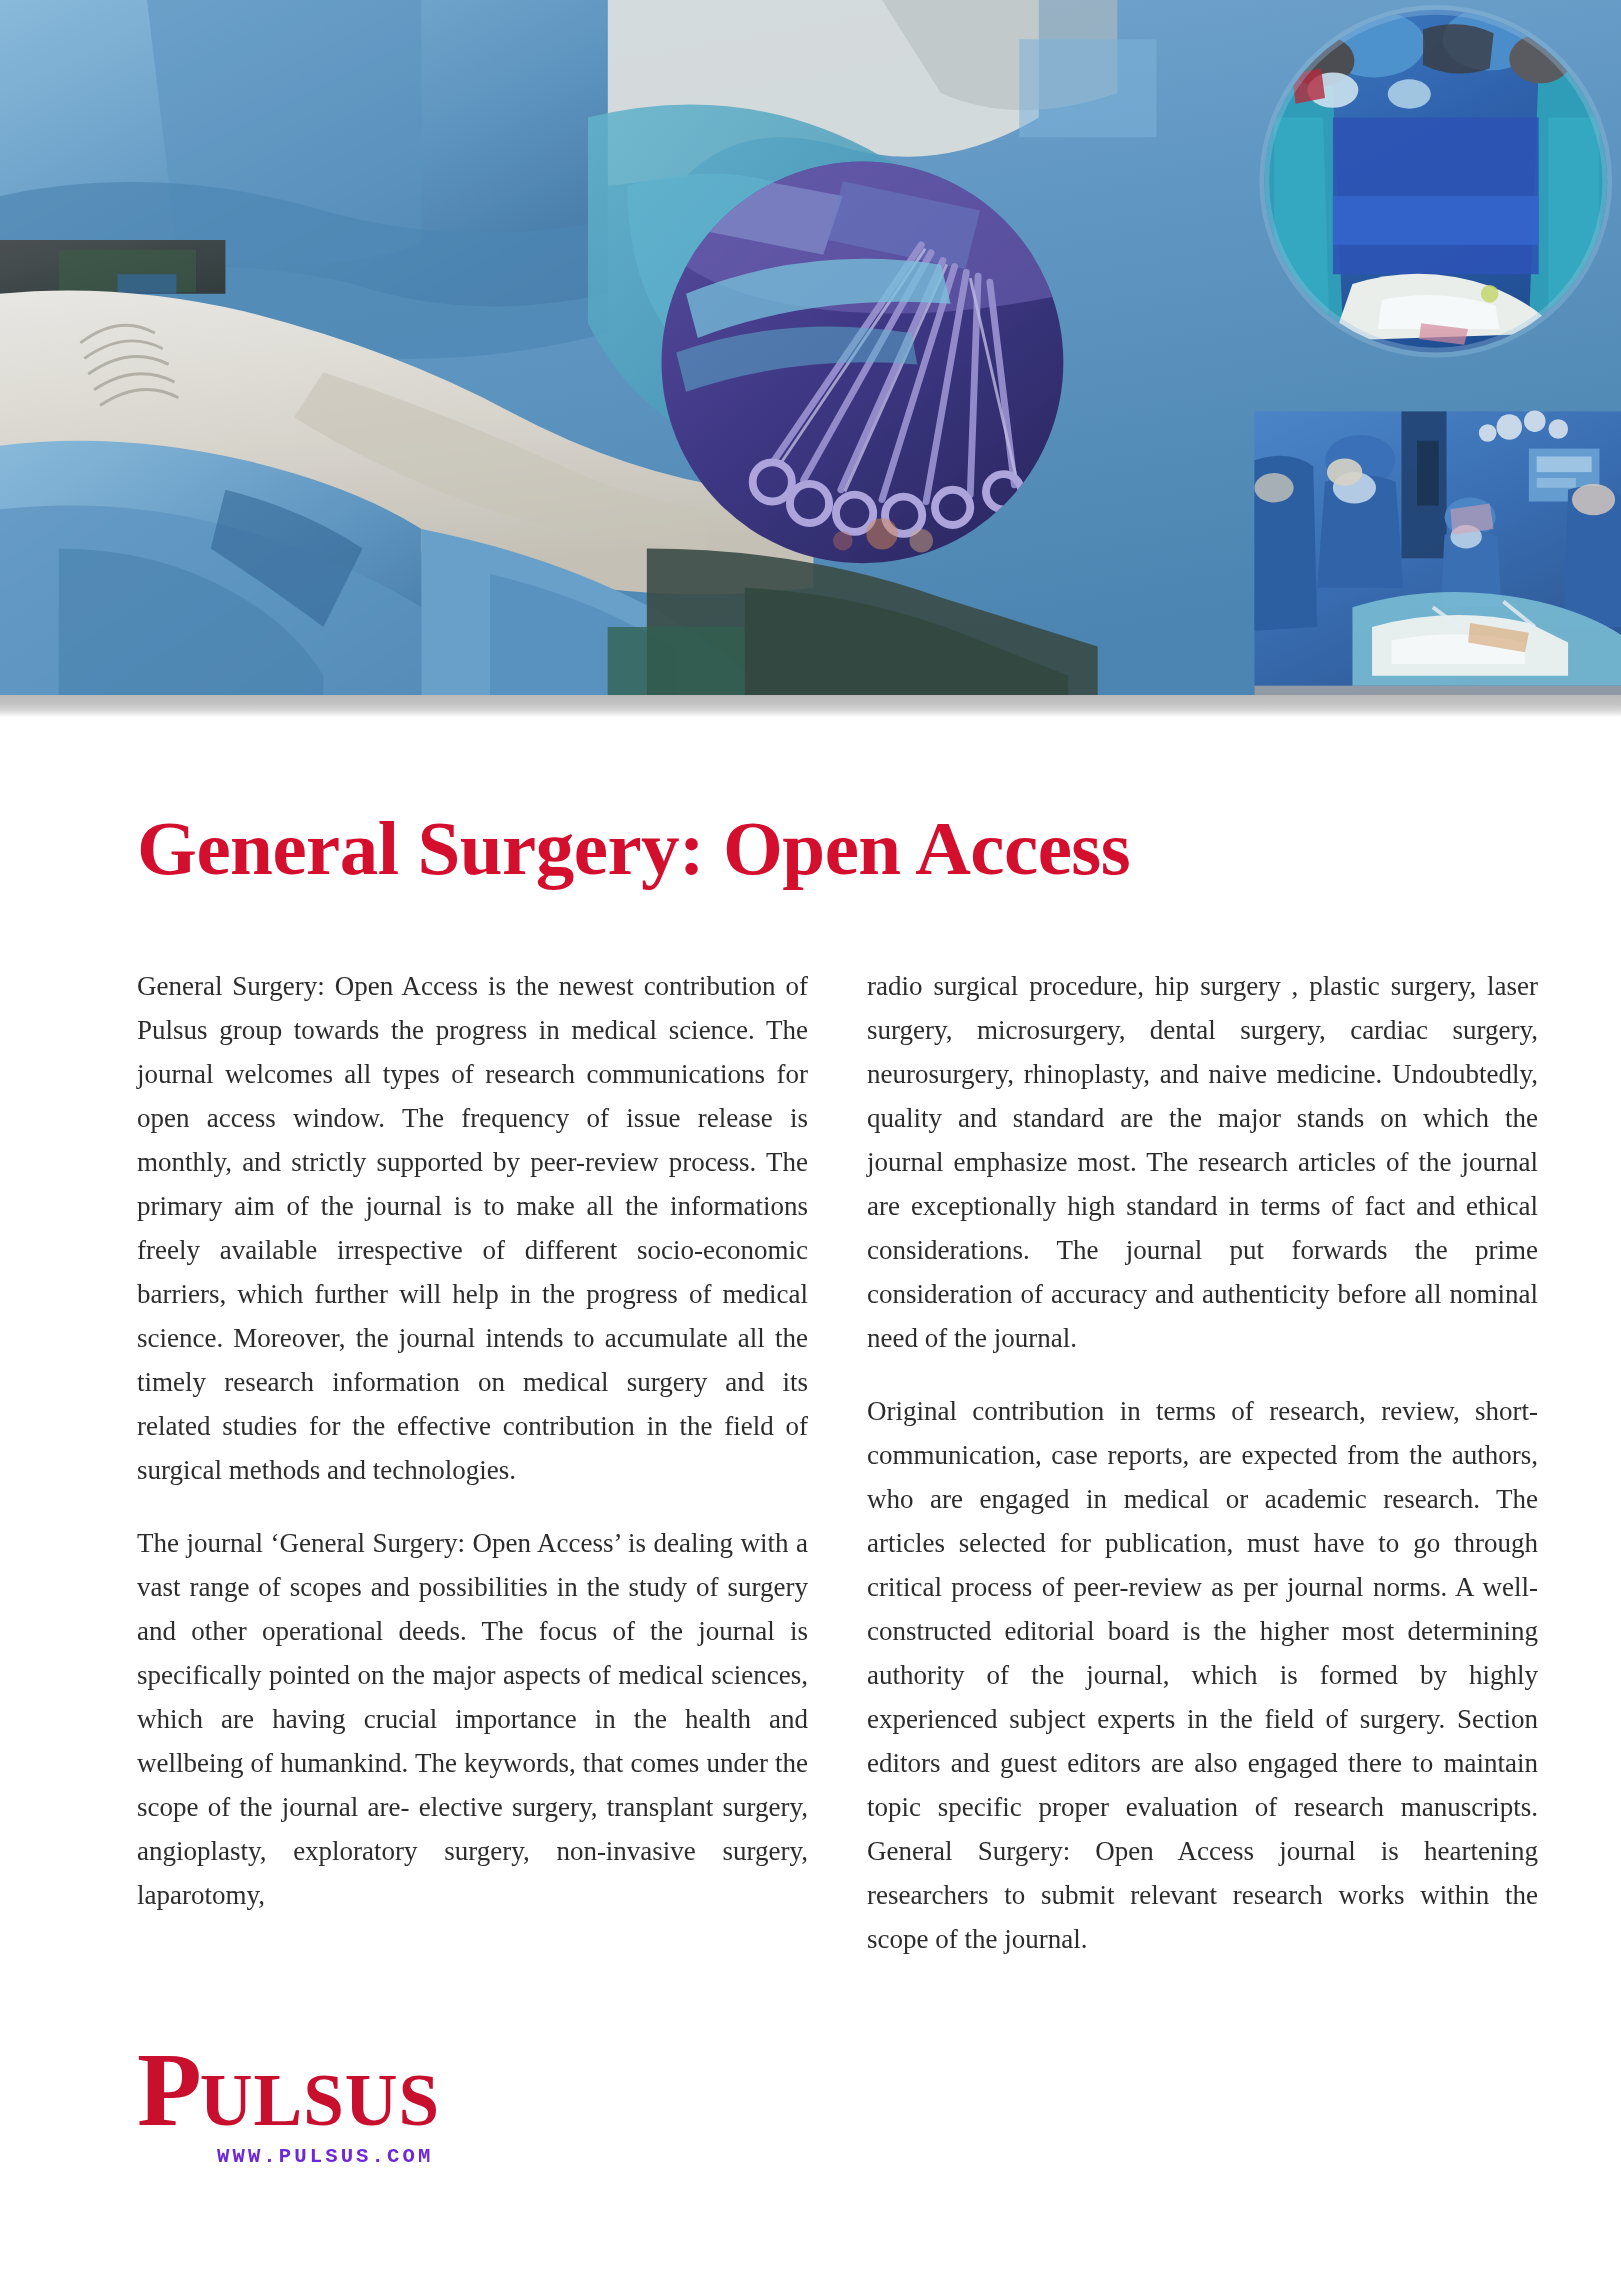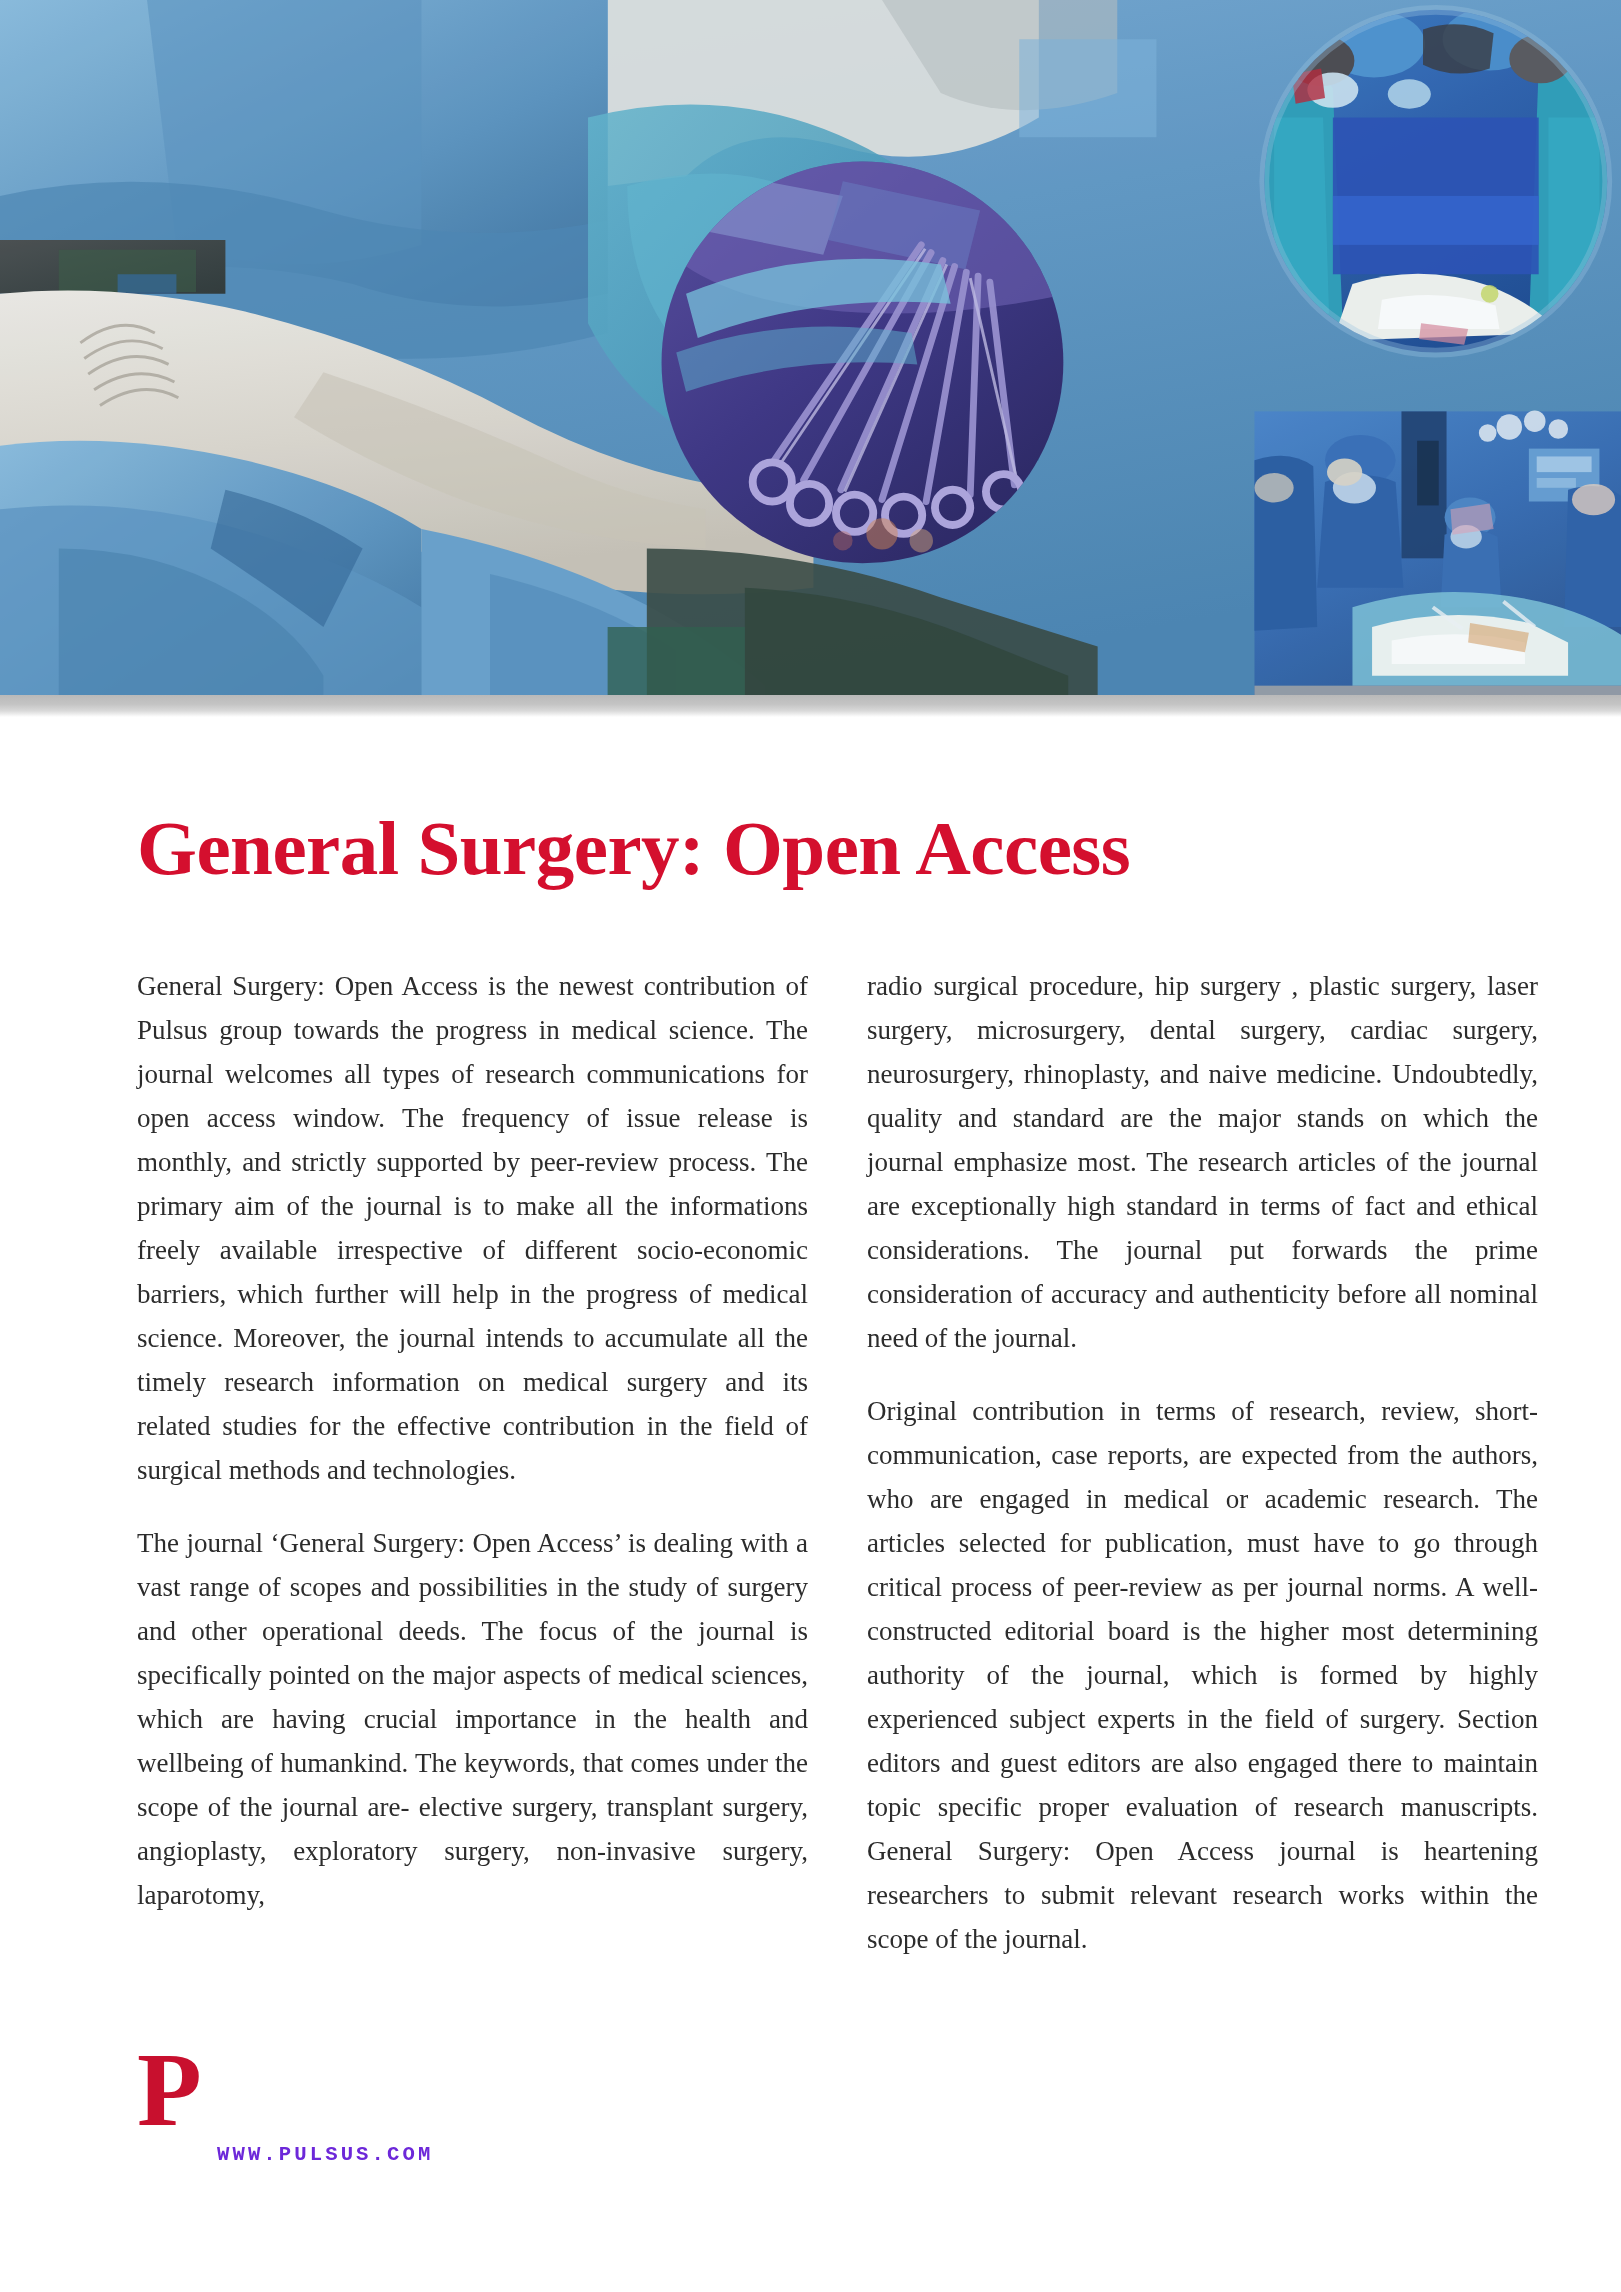--- a/index.html
+++ b/index.html
@@ -341,16 +341,17 @@
       <p>radio surgical procedure, hip surgery , plastic surgery, laser surgery, microsurgery, dental surgery, cardiac surgery, neurosurgery, rhinoplasty, and naive medicine. Undoubtedly, quality and standard are the major stands on which the journal emphasize most. The research articles of the journal are exceptionally high standard in terms of fact and ethical considerations. The journal put forwards the prime consideration of accuracy and authenticity before all nominal need of the journal.</p>
       <p>Original contribution in terms of research, review, short-communication, case reports, are expected from the authors, who are engaged in medical or academic research. The articles selected for publication, must have to go through critical process of peer-review as per journal norms. A well-constructed editorial board is the higher most determining authority of the journal, which is formed by highly experienced subject experts in the field of surgery. Section editors and guest editors are also engaged there to maintain topic specific proper evaluation of research manuscripts. General Surgery: Open Access journal is heartening researchers to submit relevant research works within the scope of the journal.</p>
     </div>
 
   </div>
 </div>
 
 <div class="footer">
   <div class="logo-wordmark">
     <span class="logo-p">P</span>
+    <span class="logo-rest">ULSUS</span>
   </div>
   <div class="logo-url">WWW.PULSUS.COM</div>
 </div>
 
 
 </body></html>

